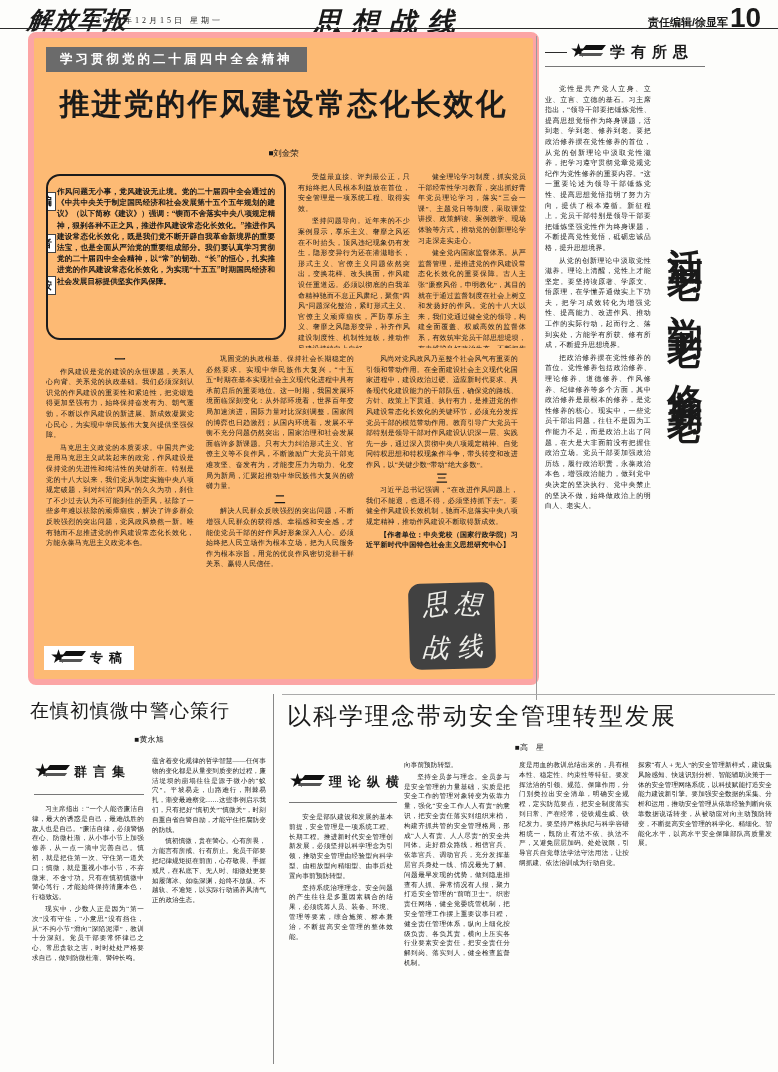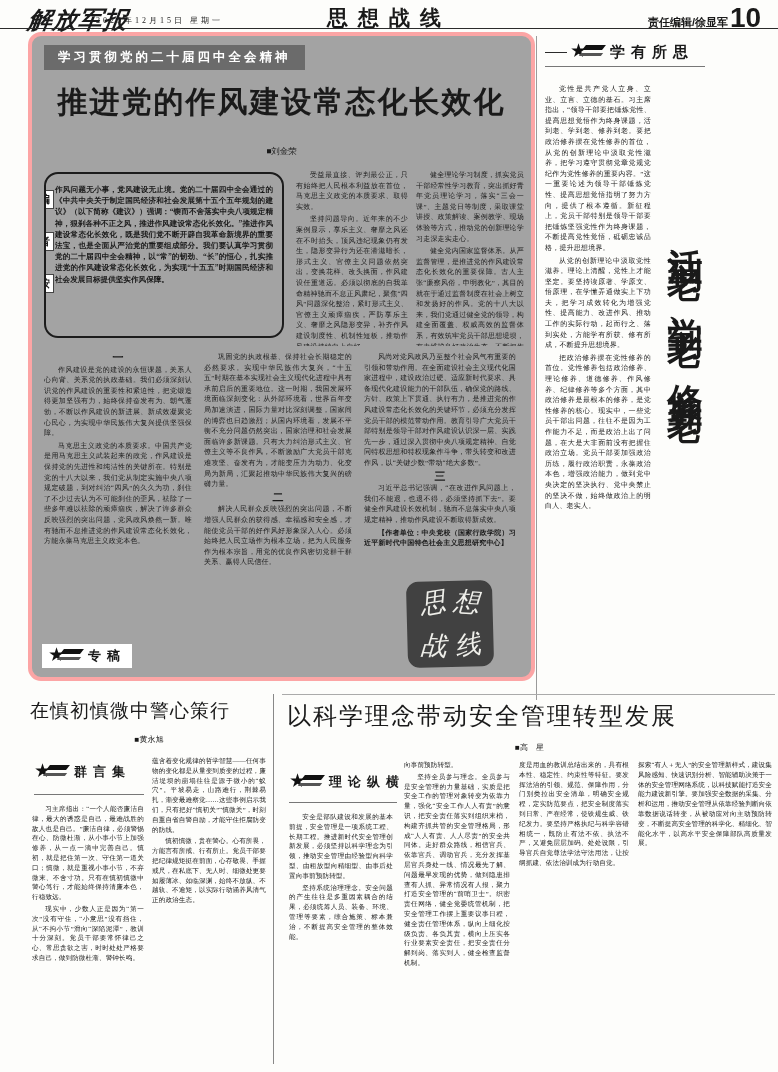--- a/index.html
+++ b/index.html
@@ -9,26 +9,26 @@
   .sans{font-family:"Liberation Sans","DejaVu Sans",sans-serif;}
   .just{text-align:justify;text-justify:inter-ideograph;overflow:hidden;}
   .col p{margin:0 0 2px 0;text-indent:2em;}
   .hline{position:absolute;background:#2b2b2b;height:1px;}
   .vline{position:absolute;background:#9a9a9a;width:1px;}
 
   
   #masthead{left:28px;top:4px;font-size:24px;font-weight:bold;font-style:italic;
             transform:skewX(-8deg);letter-spacing:1px;}
   #hdr-date{left:96px;top:15px;font-size:8px;letter-spacing:3px;color:#222;}
-  #hdr-section{left:0;top:4px;width:778px;text-align:center;font-size:21px;font-weight:bold;letter-spacing:10px;}
+  #hdr-section{left:0;top:4px;width:778px;text-align:center;font-size:28px;font-weight:bold;letter-spacing:10px;font-style:italic;}
   #hdr-credit{left:648px;top:15px;font-size:11px;font-weight:bold;}
   #hdr-pn{left:730px;top:2px;font-size:28px;font-weight:bold;}
 
   
-  #mainbox{left:28px;top:32px;width:499px;height:641px;border:4px solid #fca5a5;border-radius:13px;background:#a3a3a3;}
+  #mainbox{left:28px;top:32px;width:499px;height:641px;border:6px solid #fca5a5;border-radius:8px;background:#fdba74;}
   #kicker{left:12px;top:9px;background:#6b6b6b;color:#fff;font-size:12.5px;font-weight:bold;
           letter-spacing:3px;padding:4px 14px;}
   #headline{left:0;top:46px;width:499px;text-align:center;font-size:30px;font-weight:bold;letter-spacing:2px;}
   #m-byline{left:0;top:110px;width:499px;text-align:center;font-size:8.5px;}
   #notebox{left:12px;top:136px;width:240px;height:166px;border:2px solid #1c1c1c;border-radius:14px;
            padding:10px 9px;box-sizing:border-box;font-size:7.6px;line-height:11.2px;font-weight:bold;}
   .notechip{position:absolute;left:-11px;width:17px;height:17px;background:#fff;border:1px solid #444;
             font-size:11px;font-weight:bold;text-align:center;line-height:16px;font-family:"Liberation Serif",serif;}
   .smalltext{font-size:7px;line-height:10.6px;letter-spacing:.2px;}
   .tinytext{font-size:6.6px;line-height:9.8px;letter-spacing:.1px;}
@@ -74,21 +74,21 @@
     <div class="abs sans" id="headline">推进党的作风建设常态化长效化</div>
 
     <div class="abs just" id="notebox">
       <span class="notechip" style="top:16px;">编</span>
       <span class="notechip" style="top:58px;">者</span>
       <span class="notechip" style="top:100px;">按</span>
       <span>作风问题无小事，党风建设无止境。党的二十届四中全会通过的《中共中央关于制定国民经济和社会发展第十五个五年规划的建议》（以下简称《建议》）强调：“锲而不舍落实中央八项规定精神，狠刹各种不正之风，推进作风建设常态化长效化。”推进作风建设常态化长效化，既是我们党不断开辟自我革命新境界的重要法宝，也是全面从严治党的重要组成部分。我们要认真学习贯彻党的二十届四中全会精神，以“常”的韧劲、“长”的恒心，扎实推进党的作风建设常态化长效化，为实现“十五五”时期国民经济和社会发展目标提供坚实作风保障。</span>
     </div>
 
     <div class="abs just col smalltext" style="left:264px;top:134px;width:112px;height:176px;">
-      <p>受益最直接、评判最公正，只有始终把人民根本利益放在首位，马克思主义政党的本质要求、取得实效。</p>
+      <p>受益最直接、评判最公正，只有始终把人民根本利益放在首位，安全管理是一项系统工程、取得实效。</p>
       <p>坚持问题导向。近年来的不少案例显示，享乐主义、奢靡之风还在不时抬头，顶风违纪现象仍有发生，隐形变异行为还在潜滋暗长，形式主义、官僚主义问题依然突出，变换花样、改头换面，作风建设任重道远。必须以彻底的自我革命精神驰而不息正风肃纪，聚焦“四风”问题深化整治，紧盯形式主义、官僚主义顽瘴痼疾，严防享乐主义、奢靡之风隐形变异，补齐作风建设制度性、机制性短板，推动作风建设持续向上向好。</p>
     </div>
     <div class="abs just col smalltext" style="left:384px;top:134px;width:108px;height:176px;">
       <p>健全理论学习制度，抓实党员干部经常性学习教育，突出抓好青年党员理论学习，落实“三会一课”、主题党日等制度，采取课堂讲授、政策解读、案例教学、现场体验等方式，推动党的创新理论学习走深走实走心。</p>
       <p>健全党内国家监督体系。从严监督管理，是推进党的作风建设常态化长效化的重要保障。古人主张“廉察风俗，申明教化”，其目的就在于通过监督制度在社会上树立和发扬好的作风。党的十八大以来，我们党通过健全党的领导，构建全面覆盖、权威高效的监督体系，有效筑牢党员干部思想堤坝，有力维护良好政治生态，不断把作风建设引向深入。要健全不正之风和腐败问题同查同治机制，既“由风查腐”深挖不正之风背后的权钱交易、权权交易等腐败问题，又“由腐纠风”细查腐败背后的歪风乱象。</p>
     </div>
 
     <div class="abs just col smalltext" style="left:12px;top:316px;width:148px;height:316px;">
       <p class="marker">一</p>
       <p>作风建设是党的建设的永恒课题，关系人心向背、关系党的执政基础。我们必须深刻认识党的作风建设的重要性和紧迫性，把党锻造得更加坚强有力，始终保持奋发有为、朝气蓬勃，不断以作风建设的新进展、新成效凝聚党心民心，为实现中华民族伟大复兴提供坚强保障。</p>

